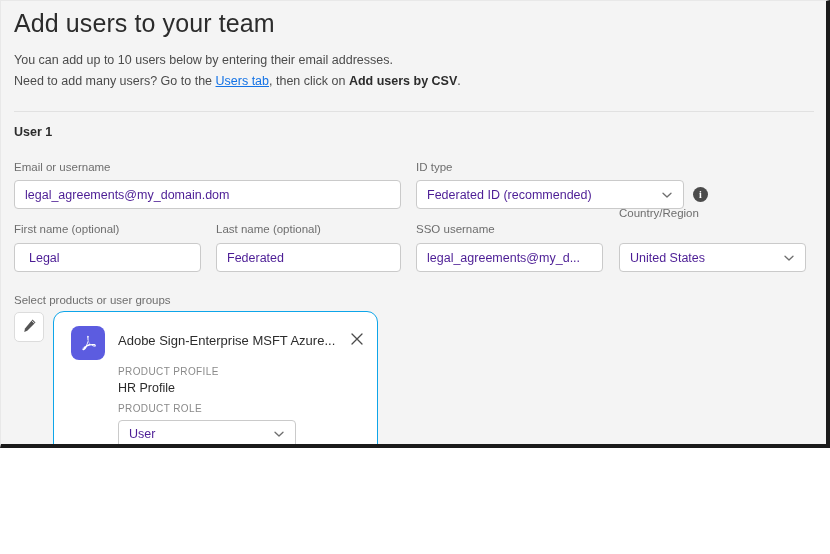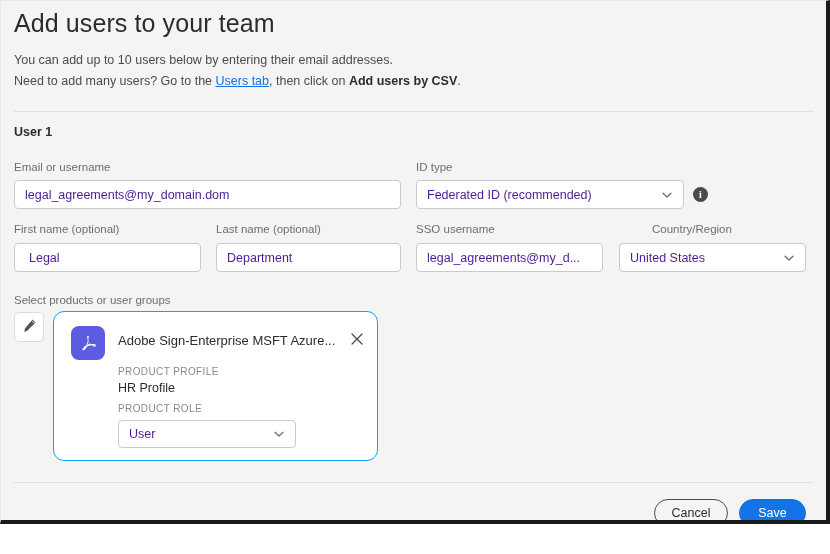--- a/index.html
+++ b/index.html
@@ -6,21 +6,21 @@
     margin: 0;
     padding: 0;
     background: #ffffff;
   }
   body {
     font-family: "Liberation Sans", sans-serif;
   }
   .window {
     position: relative;
     width: 830px;
-    height: 524px;
+    height: 448px;
     box-sizing: border-box;
     background: #f4f4f4;
     border-right: 4px solid #1a1a1a;
     border-bottom: 4px solid #1a1a1a;
     border-top: 1px solid #e8e8e8;
     border-left: 1px solid #e8e8e8;
     overflow: hidden;
   }
   .page-title {
     position: absolute;
@@ -244,29 +244,29 @@
   </div>
   <div class="info-icon" style="left:692px; top:186px;">i</div>
 
   <div class="field-label" style="left:13px; top:222px;">First name (optional)</div>
   <div class="field-box" style="left:13px; top:242px; width:187px;padding-left:14px;">
     <span class="value">Legal</span>
   </div>
 
   <div class="field-label" style="left:215px; top:222px;">Last name (optional)</div>
   <div class="field-box" style="left:215px; top:242px; width:185px;">
-    <span class="value">Department</span>
+    <span class="value">Federated</span>
   </div>
 
   <div class="field-label" style="left:415px; top:222px;">SSO username</div>
   <div class="field-box" style="left:415px; top:242px; width:187px;">
     <span class="value">legal_agreements@my_d...</span>
   </div>
 
-  <div class="field-label" style="left:618px; top:222px;margin-left:33px;">Country/Region</div>
+  <div class="field-label" style="left:618px; top:206px;">Country/Region</div>
   <div class="field-box" style="left:618px; top:242px; width:187px;">
     <span class="value">United States</span>
     <span class="chev">
       <svg viewBox="0 0 12 12" width="12" height="12">
           <path d="M2 4.2 L6 8 L10 4.2" fill="none" stroke="#6e6e6e" stroke-width="1.3" stroke-linecap="round" stroke-linejoin="round"></path>
         </svg>
     </span>
   </div>
 
   <div class="field-label" style="left:13px; top:293px;">Select products or user groups</div>

